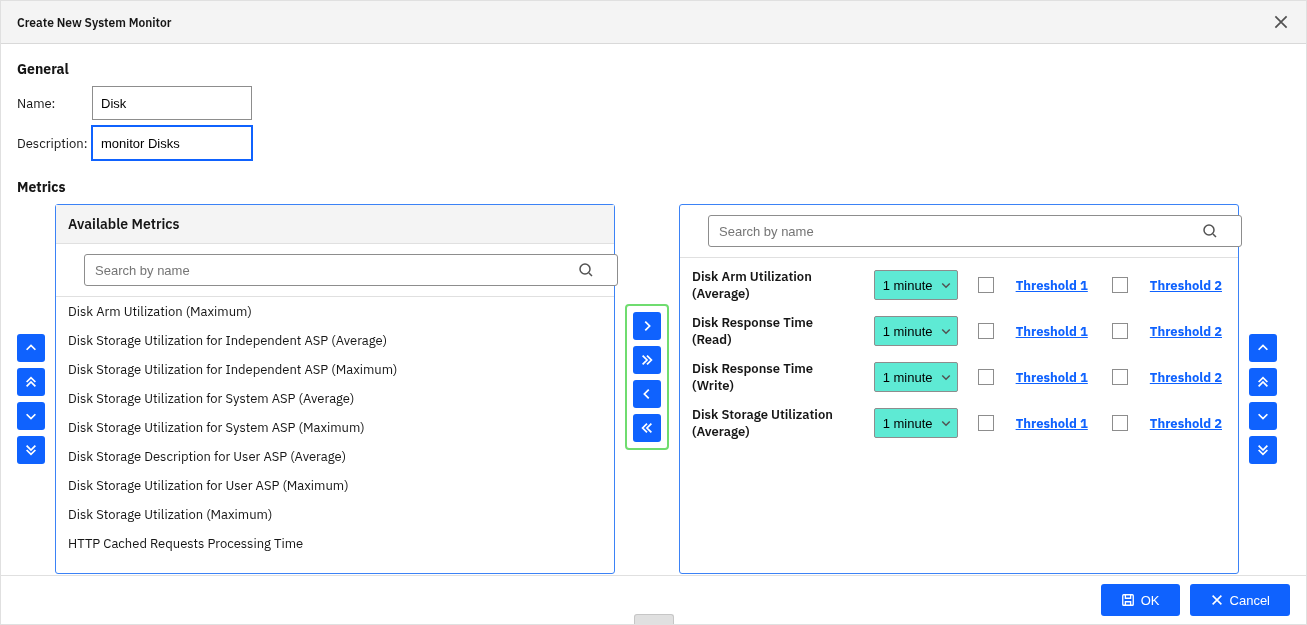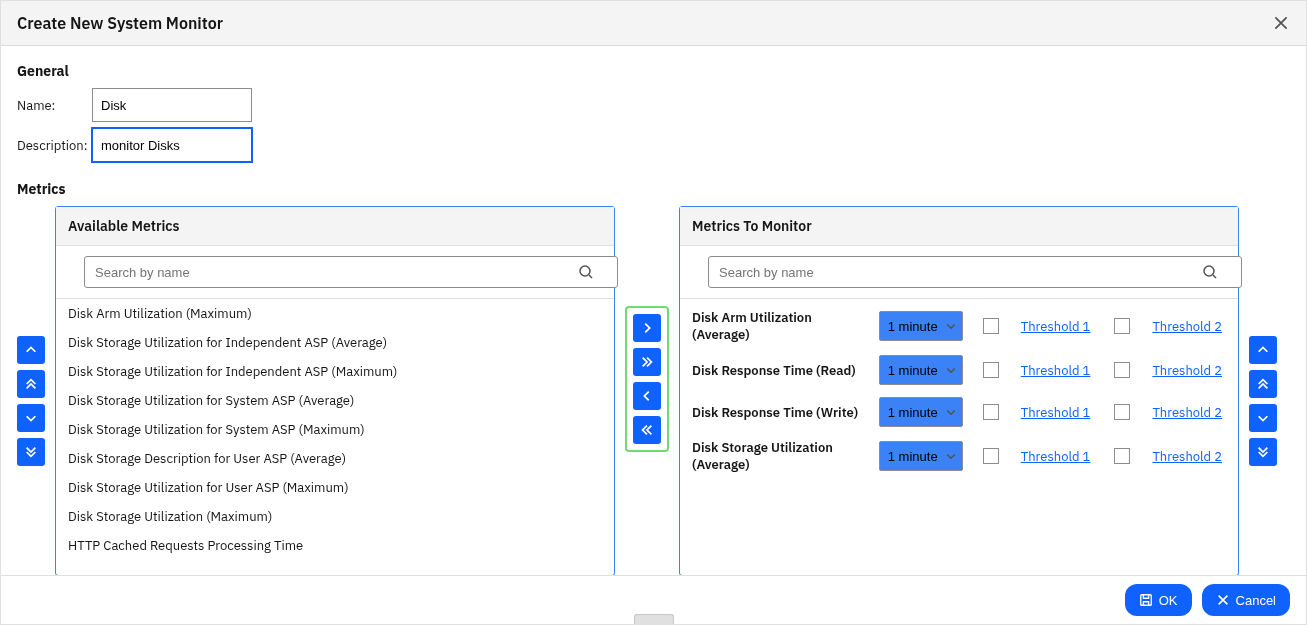--- a/index.html
+++ b/index.html
@@ -1,19 +1,19 @@
 <!DOCTYPE html>
 <html><head>
 <meta charset="utf-8">
 <style>
   * { box-sizing: border-box; }
   html, body { margin:0; padding:0; height:100%; font-family: "IBM Plex Sans", "Helvetica Neue", Arial, sans-serif; font-size:13px; color:#161616; background:#fff; }
   .window { width:1307px; height:625px; position:relative; display:flex; flex-direction:column; border:1px solid #e0e0e0; background:#fff; }
   .titlebar { background:#f4f4f4; border-bottom:1px solid #d9d9d9; padding:12px 16px; display:flex; align-items:center; justify-content:space-between; }
-  .titlebar h1 { margin:0; font-size:16px; font-weight:600; }
+  .titlebar h1 { margin:0; font-size:12px; font-weight:600; }
   .close-x { width:18px; height:18px; cursor:pointer; color:#525252; display:flex; align-items:center; justify-content:center; }
   .body { flex:1; overflow:auto; padding:16px 16px 8px 16px; position:relative; }
   .body::-webkit-scrollbar { width:10px; }
   .body::-webkit-scrollbar-thumb { background:#c6c6c6; border-radius:5px; }
   .body::-webkit-scrollbar-track { background:#f4f4f4; }
 
   .section-head { font-weight:700; font-size:14px; margin-bottom:8px; }
   .form-row { display:flex; align-items:center; margin-bottom:6px; }
   .form-row label { width:75px; font-size:13px; }
   .txt { width:160px; height:28px; border:1px solid #8d8d8d; padding:16px 8px; font-size:13px; }
@@ -33,28 +33,28 @@
   .search-in { width:100%; height:32px; border:1px solid #8d8d8d; border-radius:3px; padding:0 34px 0 10px; font-size:13px;margin-left:16px; }
   .search-icon { position:absolute; right:8px; top:50%; transform:translateY(-50%); width:16px; height:16px; color:#525252; }
   .panel-list { flex:1; overflow-y:auto; position:relative; }
   .panel-list::-webkit-scrollbar { width:8px; }
   .panel-list::-webkit-scrollbar-thumb { background:#c6c6c6; border-radius:4px; }
   .list-item { padding:6px 12px; font-size:13px; cursor:default; }
 
   .monitor-list { flex:1; overflow-y:auto; padding:4px 0; }
   .monitor-row { display:flex; align-items:center; padding:6px 12px; gap:20px; }
   .monitor-name { flex:1; font-weight:600; font-size:13px; }
-  .sel { height:30px; border:1px solid #8d8d8d; background:#3b82f6; font-size:13px; padding:0 24px 0 8px; appearance:none; position:relative; border-radius:2px; }
+  .sel { height:30px; border:1px solid #8d8d8d; background:#5eead4; font-size:13px; padding:0 24px 0 8px; appearance:none; position:relative; border-radius:2px; }
   .sel-wrap { position:relative; display:inline-block; }
   .sel-caret { position:absolute; right:6px; top:50%; transform:translateY(-50%); pointer-events:none; color:#525252; }
   .thbox { width:16px; height:16px; border:1px solid #8d8d8d; display:inline-block; vertical-align:middle; margin-right:2px; cursor:pointer; background:#fff; }
-  .thlink { color:#0f62fe; text-decoration:underline; font-size:13px; cursor:pointer; margin-right:4px; }
+  .thlink { color:#0f62fe; text-decoration:underline; font-size:13px; cursor:pointer; margin-right:4px;font-weight:bold; }
 
   .footer { border-top:1px solid #e0e0e0; padding:8px 16px; display:flex; justify-content:flex-end; gap:10px; background:#fff; }
-  .pbtn { height:32px; padding:0 14px; background:#0f62fe; color:#fff; border:none; border-radius:12px; font-size:13px; display:inline-flex; align-items:center; gap:6px; cursor:pointer; }
+  .pbtn { height:32px; padding:0 20px; background:#0f62fe; color:#fff; border:none; border-radius:3px; font-size:13px; display:inline-flex; align-items:center; gap:6px; cursor:pointer; }
   .pbtn svg { width:14px; height:14px; }
   .drag-handle { position:absolute; bottom:0; left:50%; transform:translateX(-50%); width:40px; height:10px; background:#e0e0e0; border:1px solid #c6c6c6; border-bottom:none; border-radius:3px 3px 0 0;}
 </style>
 </head>
 <body>
 
 <div class="window">
 
   <div class="titlebar">
     <h1>Create New System Monitor</h1>
@@ -145,21 +145,20 @@
             </svg>
         </button>
         <button class="sq-btn">
           <svg viewBox="0 0 16 16" fill="none" stroke="currentColor" stroke-width="2">
               <path d="M13 3L8 8l5 5M8 3L3 8l5 5"></path>
             </svg>
         </button>
       </div>
 
       <div class="panel">
-        <div class="panel-head">Metrics To Monitor</div>
         <div class="panel-search">
           <div class="search-wrap">
             <input class="search-in" type="text" placeholder="Search by name" style="">
             <svg class="search-icon" viewBox="0 0 16 16" fill="none" stroke="currentColor" stroke-width="1.5">
                 <circle cx="7" cy="7" r="5"></circle>
                 <path d="M11 11l3 3"></path>
               </svg>
           </div>
         </div>
         <div class="monitor-list" id="monitor-list">

